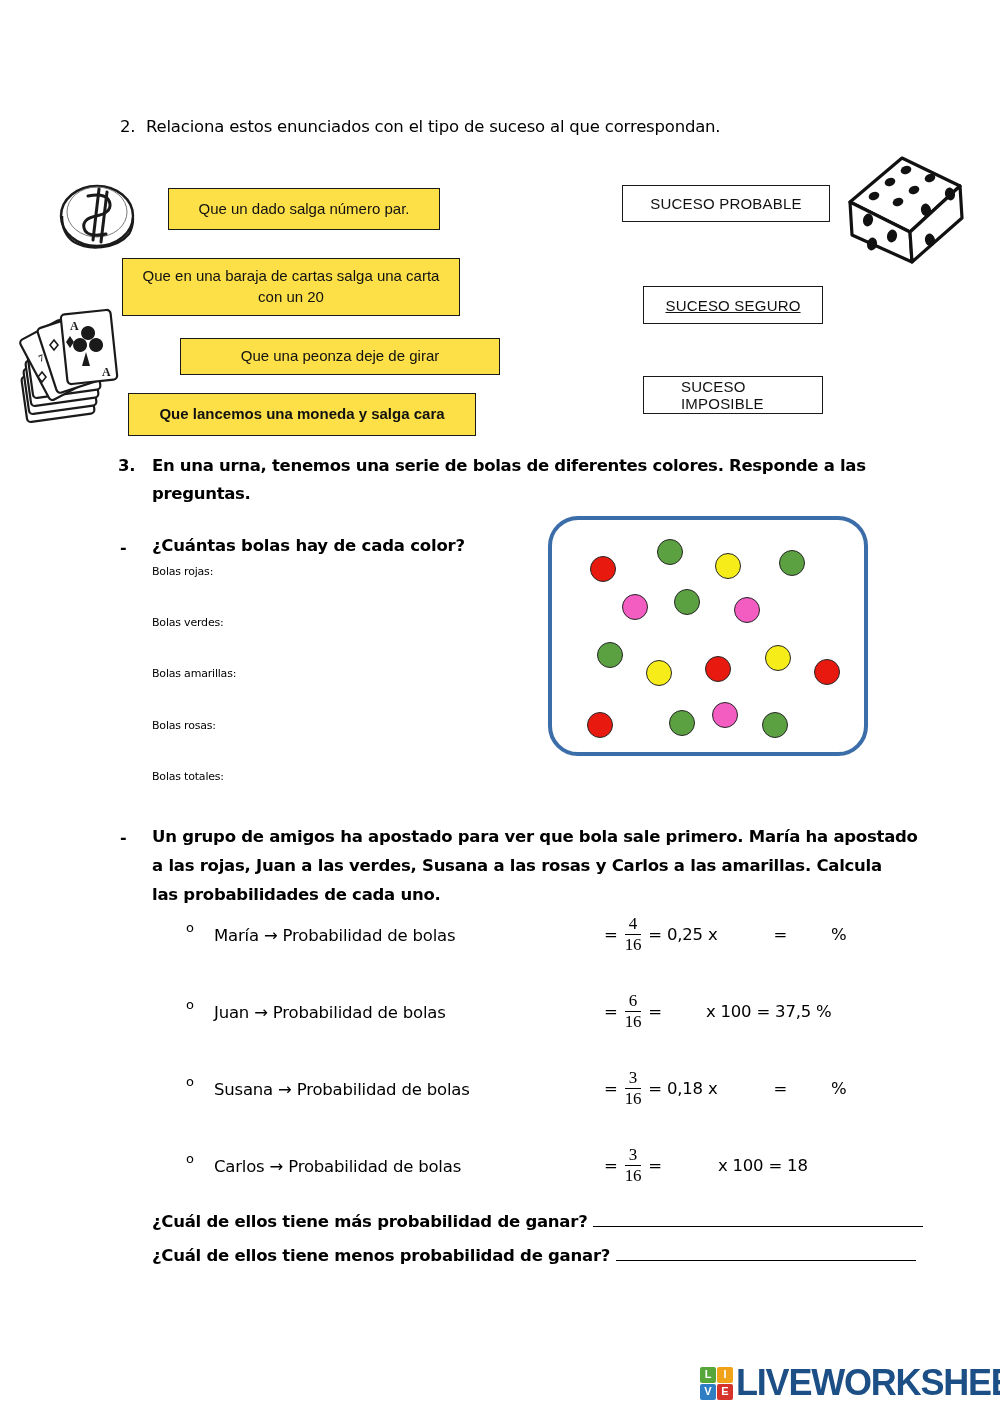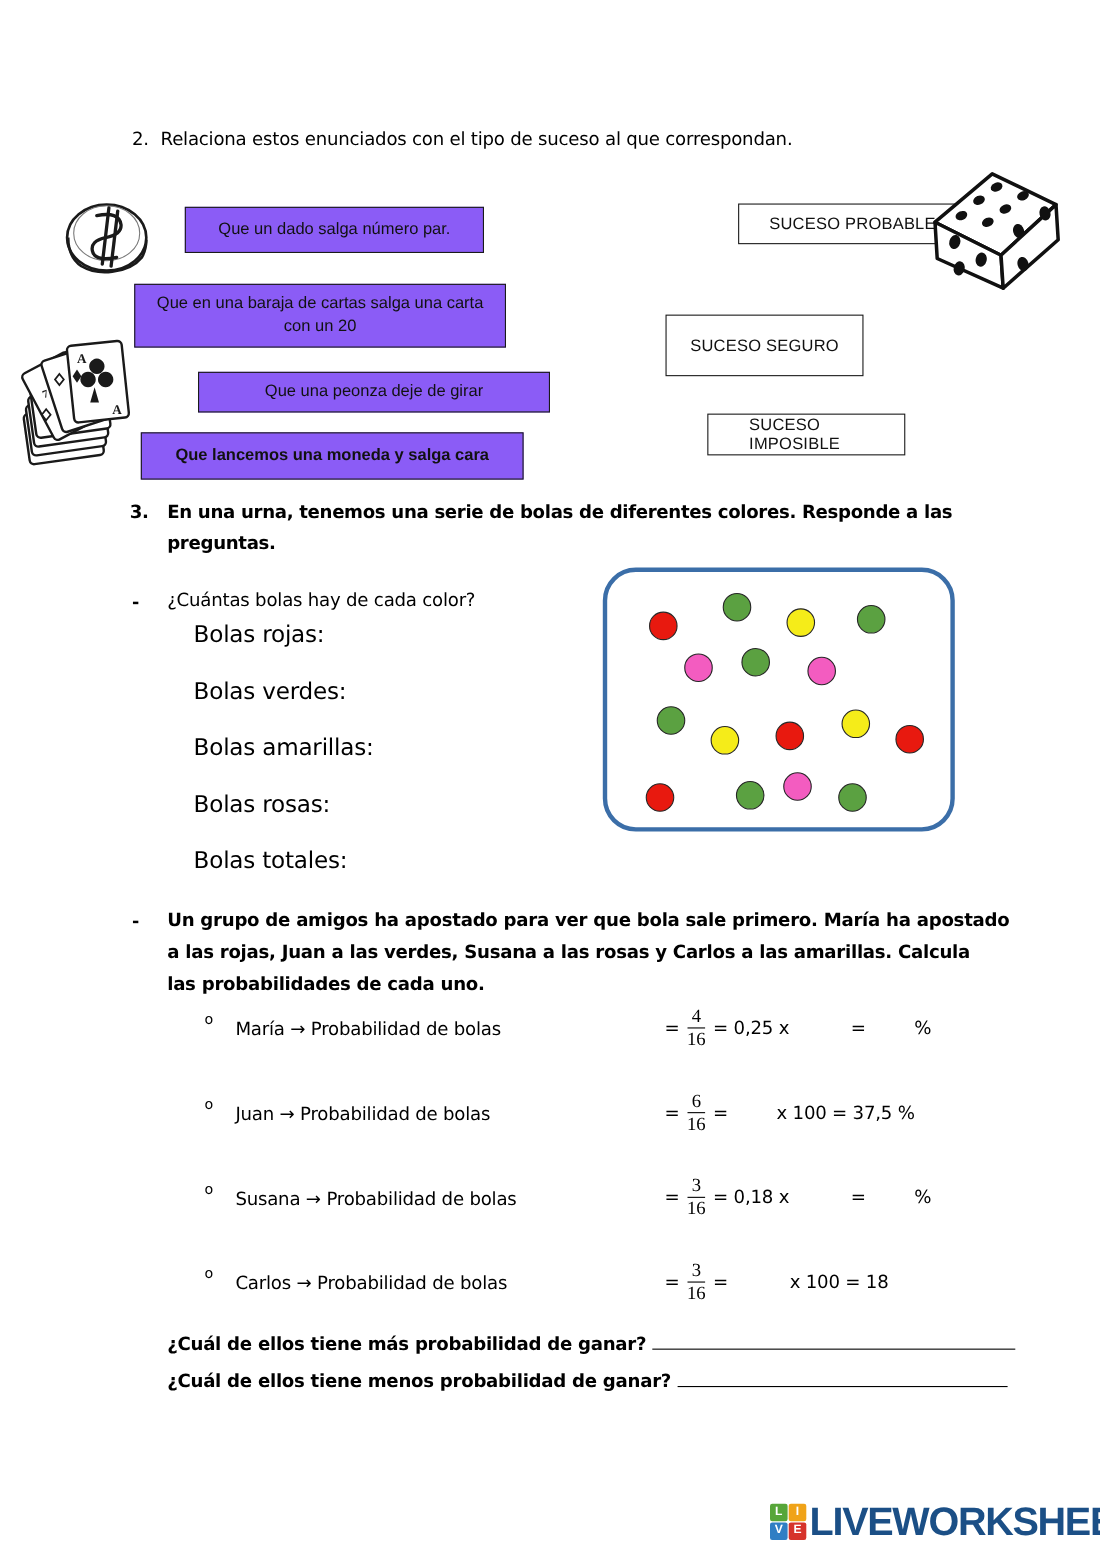--- a/index.html
+++ b/index.html
@@ -31,21 +31,21 @@
     font-family: "DejaVu Sans", sans-serif;
     font-size: 16.5px;
     letter-spacing: -0.2px;
     white-space: nowrap;
   }
   .q2-num { display: inline-block; width: 26px; }
 
   .stmt-box {
     position: absolute;
     border: 1.6px solid #1a1a1a;
-    background: #8b5cf6;
+    background: #fde047;
     box-sizing: border-box;
     font-family: "Liberation Sans", sans-serif;
     font-size: 15px;
     color: #111;
     display: flex;
     align-items: center;
     justify-content: center;
     text-align: center;
     line-height: 1.38;
     padding: 2px 8px;
@@ -81,28 +81,27 @@
 
   .bullet-dash {
     position: absolute;
     font-size: 16px;
     font-weight: bold;
   }
 
   .sub-q {
     position: absolute;
     font-size: 16.5px;
-    font-weight: normal;
+    font-weight: bold;
     letter-spacing: -0.2px;
   }
   .ball-label {
     position: absolute;
-    font-size: 21px;
+    font-size: 11px;
     letter-spacing: -0.2px;
-    margin-left: 24px;
   }
 
   .para-block {
     position: absolute;
     font-size: 16.5px;
     font-weight: bold;
     line-height: 1.75;
     letter-spacing: -0.25px;
   }
 
@@ -257,24 +256,24 @@
   </div>
 
   <div class="stmt-box" style="left:180px; top:338px; width:320px; height:37px;">
     <span>Que una peonza deje de girar</span>
   </div>
 
   <div class="stmt-box" style="left:128px; top:393px; width:348px; height:43px;font-weight:bold;">
     <span>Que lancemos una moneda y salga cara</span>
   </div>
 
-  <div class="suceso-box" style="left:671px; top:185px; width:208px; height:37px;align-items:center;">
+  <div class="suceso-box" style="left:622px; top:185px; width:208px; height:37px;align-items:center;">
     <span>SUCESO PROBABLE</span>
   </div>
-  <div class="suceso-box" style="left:605px; top:286px; width:180px; height:56px;">
+  <div class="suceso-box" style="left:643px; top:286px; width:180px; height:38px;text-decoration:underline;">
     <span>SUCESO SEGURO</span>
   </div>
   <div class="suceso-box" style="left:643px; top:376px; width:180px; height:38px;padding-left:37px;">
     <span>SUCESO IMPOSIBLE</span>
   </div>
 
   <div class="abs" style="left:842px; top:140px; width:128px; height:125px;">
     <svg width="128" height="125" viewBox="0 0 128 125">
       <g fill="#ffffff" stroke="#111" stroke-width="3.2" stroke-linejoin="round">
         <polygon points="8,62 60,18 118,46 68,92"></polygon>

